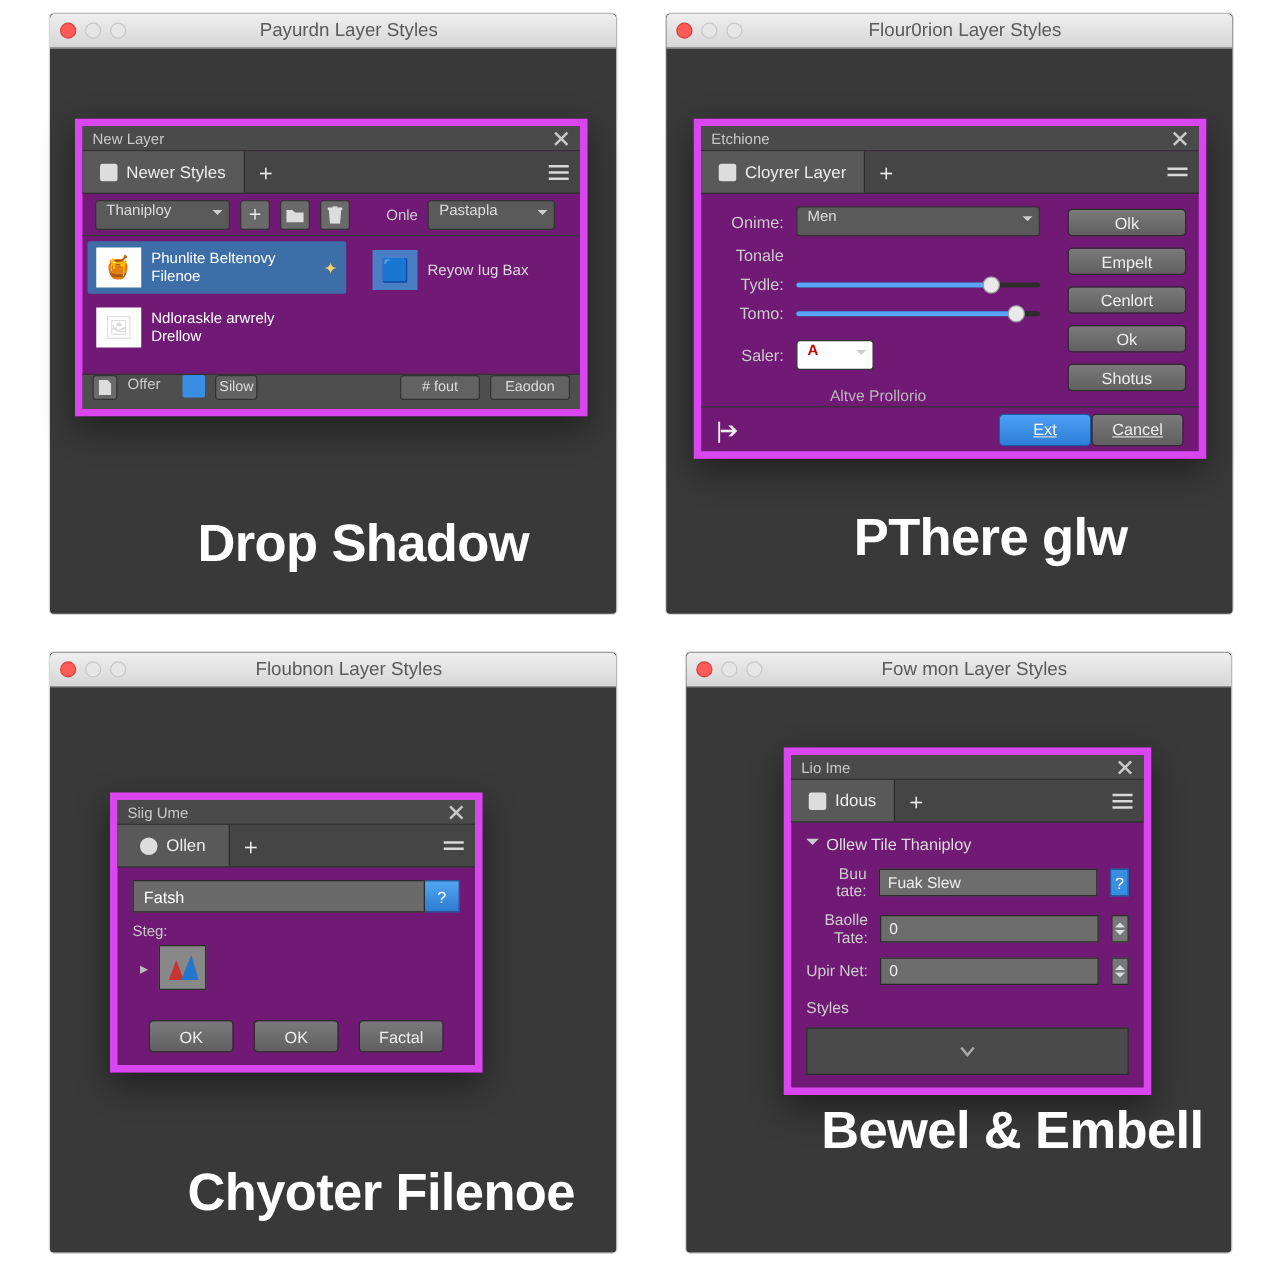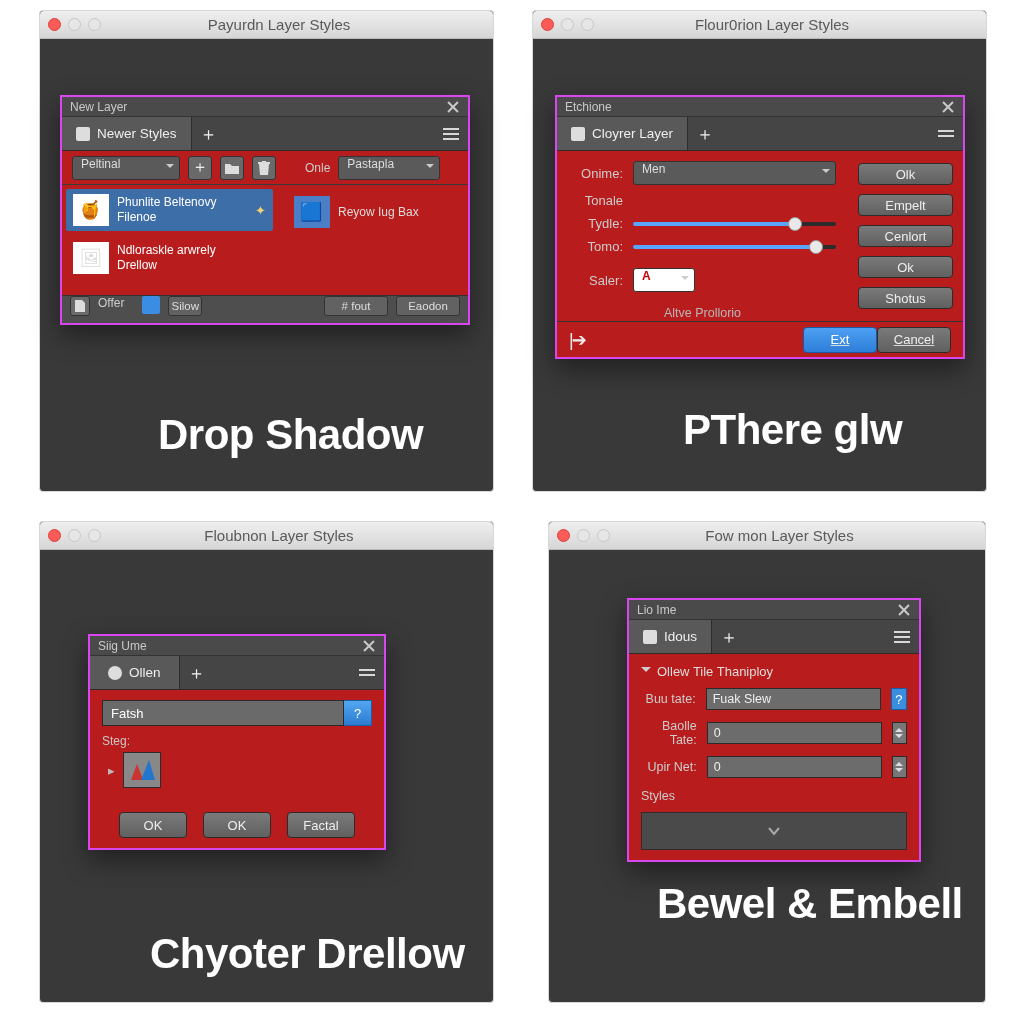--- a/index.html
+++ b/index.html
@@ -11,21 +11,21 @@
   .mac-titlebar { height: 28px; background: linear-gradient(#efefef,#d6d6d6); border-top-left-radius:4px; border-top-right-radius:4px;
     display:flex; align-items:center; padding:0 8px; border-bottom:1px solid #b9b9b9; color:#5a5a5a; font-size:15px; }
   .traffic { display:flex; gap:7px; margin-right:12px; }
   .dot { width:13px; height:13px; border-radius:50%; background:#e6e6e6; border:1px solid #c7c7c7; }
   .dot.red { background:#fc5b57; border-color:#d9413d; }
   .mac-title { flex:1; text-align:center; padding-right:40px; }
 
   .quad-label { position:absolute; color:#fff; font-weight:800; font-size:42px; letter-spacing:-.5px; }
 
   
-  .panel { position:absolute; background:#b91c1c; border:2px solid #d946ef; box-shadow:0 10px 25px rgba(0,0,0,.45); color:#d8d8d8; font-size:13px; }
+  .panel { position:absolute; background:#701a75; border:6px solid #d946ef; box-shadow:0 10px 25px rgba(0,0,0,.45); color:#d8d8d8; font-size:13px; }
   .panel-hdr { height:20px; background:#4a4a4a; display:flex; align-items:center; padding:0 8px; border-bottom:1px solid #333; font-size:12px; color:#c9c9c9; }
   .panel-hdr .x { margin-left:auto; cursor:pointer; width:14px; height:14px; position:relative;}
   .panel-hdr .x::before, .panel-hdr .x::after { content:""; position:absolute; left:0; top:6px; width:14px; height:2px; background:#c9c9c9;}
   .panel-hdr .x::before{transform:rotate(45deg);} .panel-hdr .x::after{transform:rotate(-45deg);}
 
   .tab-strip { height:34px; background:#454545; display:flex; align-items:stretch; border-bottom:1px solid #2d2d2d; }
   .tab { background:#595959; display:flex; align-items:center; gap:7px; padding:0 14px; border-right:1px solid #2d2d2d; font-size:13.5px; color:#eee;}
   .tab .ticon { width:14px; height:14px; background:#ddd; border-radius:2px; display:inline-block;}
   .tab-add { width:34px; display:flex; align-items:center; justify-content:center; color:#eee; font-size:18px; cursor:pointer;}
   .tab-menu { margin-left:auto; width:34px; display:flex; flex-direction:column; align-items:center; justify-content:center; gap:3px;}
@@ -112,21 +112,21 @@
         <span>Newer Styles</span>
       </div>
       <div class="tab-add">＋</div>
       <div class="tab-menu">
           <span></span>
           <span></span>
           <span></span>
         </div>
     </div>
     <div class="toolbar">
-      <div class="drop" style="width:108px;">Peltinal</div>
+      <div class="drop" style="width:108px;">Thaniploy</div>
       <div class="ibtn" style="font-size:16px;color:#eee;">＋</div>
       <div class="ibtn">
           <svg width="14" height="12">
             <path d="M0 2h5l2 2h7v8H0z" fill="#ddd"></path>
           </svg>
         </div>
       <div class="ibtn">
           <svg width="12" height="14">
             <path d="M1 3h10l-1 11H2zM0 1h12v2H0zM4 0h4v1H4z" fill="#ddd"></path>
           </svg>
@@ -288,21 +288,21 @@
         </div>
       </div>
       <div class="btns">
         <div class="btn" style="width:68px;">OK</div>
         <div class="btn" style="width:68px;">OK</div>
         <div class="btn" style="width:68px;">Factal</div>
       </div>
     </div>
   </div>
 
-  <div class="quad-label" style="left:110px; top:408px;">Chyoter Drellow</div>
+  <div class="quad-label" style="left:110px; top:408px;">Chyoter Filenoe</div>
 </div>
 
 <div class="quad" style="left:548px; top:521px; width:438px; height:482px;">
   <div class="mac-titlebar">
     <div class="traffic">
         <div class="dot red"></div>
         <div class="dot"></div>
         <div class="dot"></div>
       </div>
     <div class="mac-title">Fow mon Layer Styles</div>

